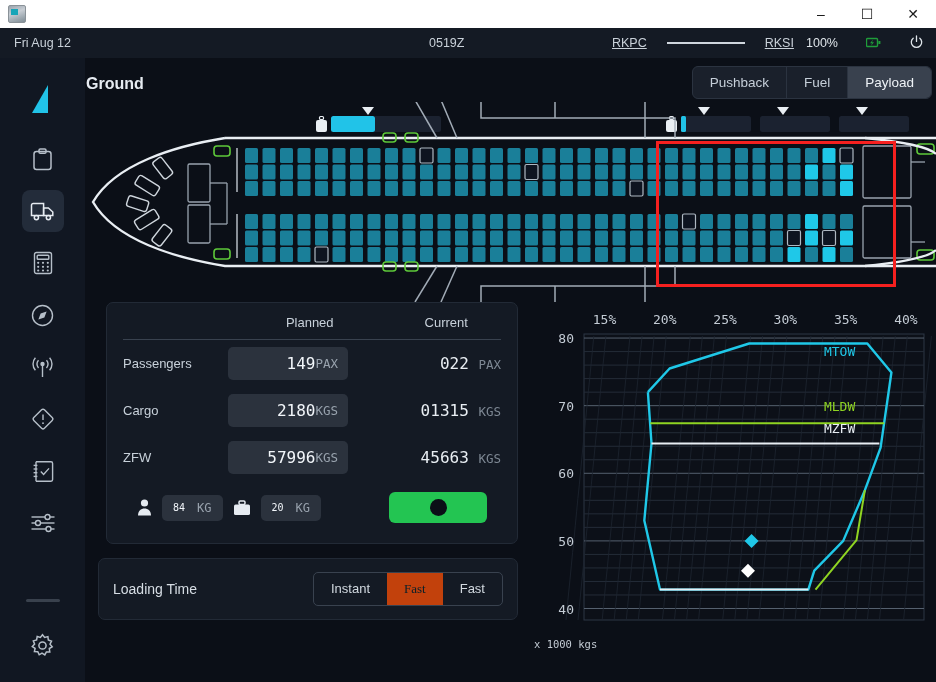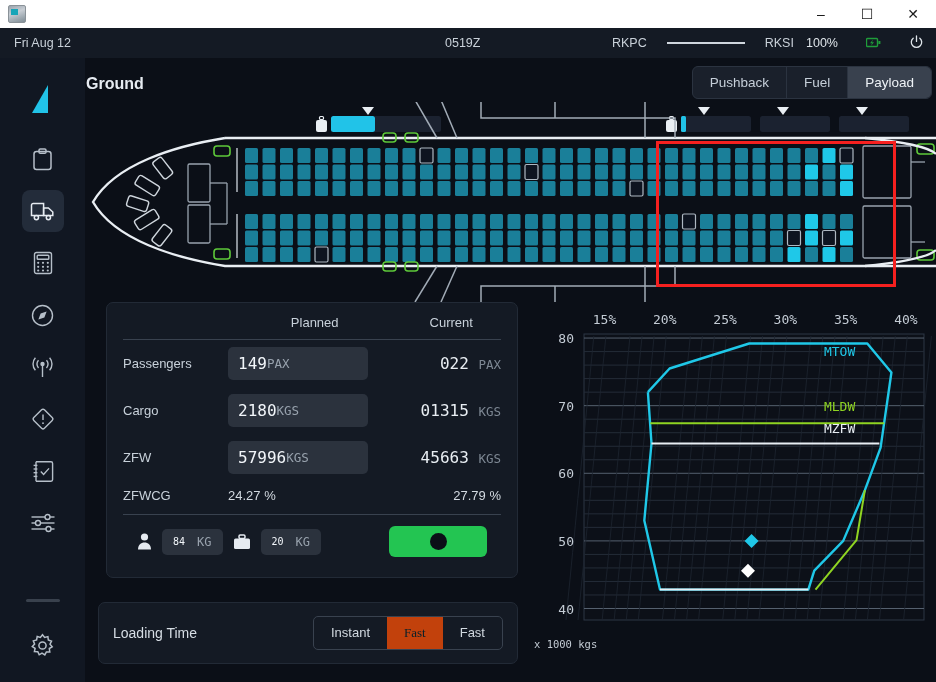--- a/index.html
+++ b/index.html
@@ -34,24 +34,24 @@
   }
 
   
   .statusbar {
     height: 30px; background: #141a24;
     display: flex; align-items: center;
     color: #c9d1d9; font-size: 12.5px;
     position: relative;
   }
   .sb-date { margin-left: 14px; }
-  .sb-time { position: absolute; left: 445px; }
+  .sb-time { position: absolute; left: 429px; }
   .sb-route {
     position: absolute; left: 612px;
-    display: flex; align-items: center; gap: 20px;
+    display: flex; align-items: center; gap: 20px; text-decoration: underline;
   }
   .route-line { width: 78px; height: 2px; background: #cfd6dd; }
   .sb-right {
     margin-left: auto; margin-right: 12px;
     display: flex; align-items: center; gap: 28px;
   }
   .batt-pct { font-size: 12.5px; color:#dfe5ea; }
   .batt-icon { color: #1f9d3a; font-size: 13px; line-height:1; }
   .power-icon { color:#dfe5ea; font-size: 15px; line-height:1; }
 
@@ -134,23 +134,23 @@
   .tbl { width: 100%; border-collapse: collapse; }
   .tbl th {
     font-weight: 400; font-size: 13px; color: #c8d1da;
     padding-bottom: 9px; text-align: center;
   }
   .tbl th.blank { width: 105px; }
   .tbl thead tr { border-bottom: 1px solid #39424f; }
   .tbl td { padding: 7px 0; }
   .row-label { font-size: 13px; color: #c8d1da; }
   .val-box {
-    display: inline-flex; align-items: center; justify-content: flex-start;
+    display: inline-flex; align-items: center; justify-content: flex-end;
     background: #2b323d; border-radius: 5px;
-    padding: 7px 10px; width: 140px;
+    padding: 7px 10px; width: 120px;
     font-family: "DejaVu Sans Mono", monospace;
   }
   .val-box .num { font-size: 16px; color: #f2f6fa; }
   .val-box .unit { font-size: 12.5px; color: #98a2ad; }
   .cur {
     text-align: right; font-family: "DejaVu Sans Mono", monospace;
     padding-right: 14px;
   }
   .cur .num { font-size: 16px; color: #e9eef3; }
   .cur .unit { font-size: 12.5px; color: #7d8793; }
@@ -176,21 +176,21 @@
     margin-left: auto; width: 98px; height: 31px;
     background: #23c552; border-radius: 6px;
     display: flex; align-items: center; justify-content: center;
   }
   .go-dot {
     width: 17px; height: 17px; border-radius: 50%;
     background: #0b0f17;
   }
 
   .loading-panel {
-    margin-top: 24px; padding: 13px 14px;
+    margin-top: 14px; padding: 13px 14px;
     display: flex; align-items: center;
   }
   .loading-label { font-size: 14px; color: #d7dee5; }
   .seg {
     margin-left: auto; display: flex;
     border: 1px solid #39424f; border-radius: 5px; overflow: hidden;
   }
   .seg-btn {
     padding: 8px 17px; font-size: 13px; color: #d2d9e0;
   }
@@ -723,25 +723,20 @@
                   <span class="val-box">
                     <span class="num">57996</span>
                     <span class="unit">KGS</span>
                   </span>
                 </td>
                 <td class="cur">
                   <span class="num">45663</span>
                   <span class="unit">KGS</span>
                 </td>
               </tr>
-              <tr class="last-row">
-                <td class="row-label">ZFWCG</td>
-                <td class="pct-plan">24.27 %</td>
-                <td class="pct-cur">27.79 %</td>
-              </tr>
             </tbody>
           </table>
 
           <div class="weights-row">
             <span class="wicon">
               <svg width="15" height="17" viewBox="0 0 15 17">
                   <circle cx="7.5" cy="4" r="3.6" fill="#e6ebf1"></circle>
                   <path d="M1 16.5 C1 11.6 4 9.4 7.5 9.4 C11 9.4 14 11.6 14 16.5 Z" fill="#e6ebf1"></path>
                 </svg>
             </span>

